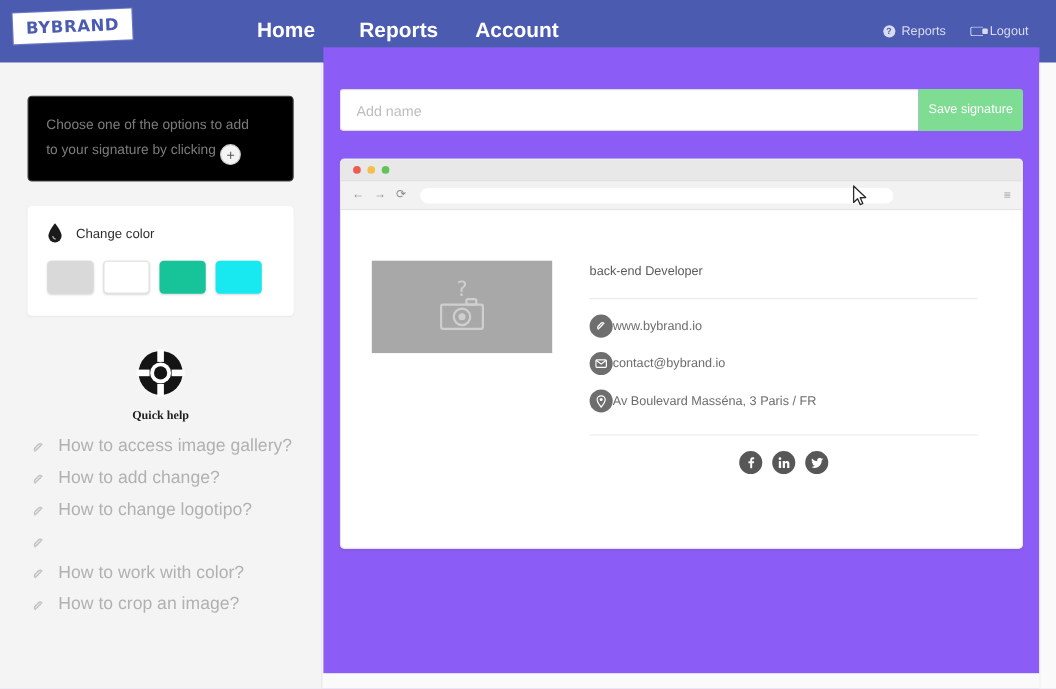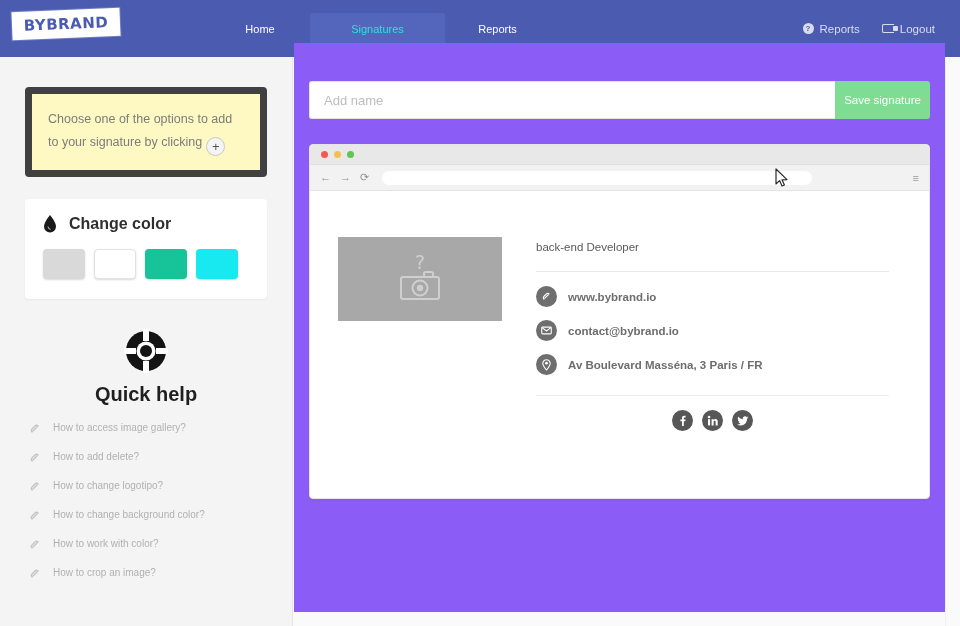--- a/index.html
+++ b/index.html
@@ -21,21 +21,21 @@
     transform: rotate(-2.4deg);
     display:flex; align-items:center; justify-content:center;
     box-shadow:0 0 0 1px rgba(255,255,255,.2);
   }
   .logo-text{
     font-size:15px; font-weight:bold; letter-spacing:.5px;
     color:#4a5bb0; font-family:"DejaVu Sans", sans-serif;
   }
   .nav { position:absolute; left:210px; top:0; height:57px; display:flex; align-items:center; }
   .nav-item{
-    color:#ffffff; font-size:11px; font-weight:normal;
+    color:#ffffff; font-size:19px; font-weight:bold;
     padding:9px 0; text-align:center; cursor:pointer;
   }
   .nav-home{ width:100px; }
   .nav-sign{
     width:135px; background:#5466bb; color:#2ee0df; border-radius:3px;
     padding:10px 0;
   }
   .nav-rep{ width:105px; }
   .nav-acc{ width:110px; }
   .hdr-right{
@@ -60,51 +60,51 @@
     width:5px; height:5px; background:#d9dcef; border-radius:1px;
   }
 
   
   .sidebar{
     position:absolute; left:0; top:57px; width:293px; height:569px;
     background:#f4f4f4; border-right:1px solid #e6e6e6;
     padding:30px 25px 0 25px; overflow:hidden;
   }
   .hint-card{
-    border:7px solid #404040; border-radius:4px; background:#fef9c3;
+    border:1px solid #404040; border-radius:4px; background:#000000;
     padding:14px 16px 14px 16px; margin-bottom:22px;
   }
   .hint-line{ color:#7c7c7c; font-size:12.5px; line-height:23px; }
   .plus-btn{
     display:inline-flex; align-items:center; justify-content:center;
     width:19px; height:19px; border-radius:50%; border:1px solid #c9c9c9;
     color:#555; font-size:13px; line-height:1; vertical-align:-5px;
     margin-left:4px; background:#f4f4f4; cursor:pointer;
   }
   .color-card{
     background:#ffffff; border-radius:4px; padding:16px 18px 20px 18px;
     margin-bottom:30px; box-shadow:0 1px 2px rgba(0,0,0,.05);
   }
   .color-head{ display:flex; align-items:center; gap:12px; margin-bottom:16px; }
   .drop-ico{ width:14px; height:18px; }
-  .color-title{ font-size:16px; font-weight:bold; color:#2f2f2f; }
+  .color-title{ font-size:12px; font-weight:normal; color:#2f2f2f; }
   .swatches{ display:flex; gap:9px; }
   .sw{ width:42px; height:30px; border-radius:4px; box-shadow:0 1px 2px rgba(0,0,0,.15); cursor:pointer; }
   .sw-white{ border:1px solid #e2e2e2; }
 
   .help-wrap{ text-align:center; }
   .life-ico{ width:44px; height:44px; margin:0 auto 6px auto; }
-  .help-title{ font-size:20px; font-weight:bold; color:#1f1f1f; margin-bottom:14px; }
+  .help-title{ font-size:11px; font-weight:bold; color:#1f1f1f; margin-bottom:14px;font-family:Liberation Serif, serif; }
   .help-list{ list-style:none; text-align:left; padding-left:4px; }
   .help-item{
     display:flex; align-items:flex-start; gap:12px;
     margin-bottom:13px; cursor:pointer;
   }
   .link-ico{ width:12px; height:12px; flex:none; margin-top:3px; opacity:.45; }
-  .help-text{ color:#b1b1b1; font-size:10px; line-height:16px; }
+  .help-text{ color:#b1b1b1; font-size:16px; line-height:16px; }
 
   
   .main{
     position:absolute; left:294px; top:43px; width:651px; height:569px;
     background:#8b5cf6; padding:38px 15px 0 15px; overflow:hidden;
   }
   .name-row{ display:flex; height:38px; margin-bottom:25px; }
   .name-inp{
     flex:1; border:1px solid #e3e3e3; border-right:none;
     border-radius:3px 0 0 3px; background:#fff;
@@ -144,21 +144,21 @@
   .sig-body{ padding:46px 40px 0 28px; position:relative; }
   .sig-flex{ display:flex; gap:34px; }
   .img-ph{
     width:164px; height:84px; background:#a8a8a8; flex:none;
     display:flex; align-items:center; justify-content:center;
   }
   .sig-info{ flex:1; padding-top:4px; }
   .sig-name{ font-size:13.5px; color:#4d4d4d; margin-bottom:11px; }
   .sig-role{ font-size:11.5px; color:#5a5a5a; }
   .sig-hr{ height:1px; background:#e9e9e9; margin:18px 0 14px 0; }
-  .ct-row{ display:flex; align-items:center; gap:11px; margin-bottom:13px;font-weight:bold; }
+  .ct-row{ display:flex; align-items:center; margin-bottom:13px; }
   .ct-ico{
     width:21px; height:21px; border-radius:50%; background:#6e6e6e; flex:none;
     display:flex; align-items:center; justify-content:center;
   }
   .ct-txt{ font-size:11.5px; color:#6d6d6d; }
   .soc-hr{ height:1px; background:#ececec; margin:20px 0 14px 0; }
   .soc-row{ display:flex; justify-content:center; gap:9px; }
   .soc{
     width:21px; height:21px; border-radius:50%; background:#575757;
     display:flex; align-items:center; justify-content:center; cursor:pointer;
@@ -177,22 +177,22 @@
 
   <div class="header">
     <div class="logo-wrap">
       <div class="logo-box">
         <span class="logo-text">BYBRAND</span>
       </div>
     </div>
 
     <div class="nav">
       <div class="nav-item nav-home">Home</div>
-      <div class="nav-item nav-sign">Signatures</div>
       <div class="nav-item nav-rep">Reports</div>
+      <div class="nav-item nav-acc">Account</div>
     </div>
 
     <div class="hdr-right">
       <div class="hdr-link">
         <span class="ico-circ">?</span>
         <span>Reports</span>
       </div>
       <div class="hdr-link">
         <span class="ico-out"></span>
         <span>Logout</span>
@@ -241,33 +241,32 @@
         <li class="help-item">
           <svg class="link-ico" viewBox="0 0 12 12">
               <path d="M4 8 L8 4 M3 9 a2 2 0 0 1 0-3 l1.5-1.5 M9 3 a2 2 0 0 0-3 0 L4.5 4.5" stroke="#8a8a8a" stroke-width="1.4" fill="none" stroke-linecap="round"></path>
             </svg>
           <span class="help-text">How to access image gallery?</span>
         </li>
         <li class="help-item">
           <svg class="link-ico" viewBox="0 0 12 12">
               <path d="M4 8 L8 4 M3 9 a2 2 0 0 1 0-3 l1.5-1.5 M9 3 a2 2 0 0 0-3 0 L4.5 4.5" stroke="#8a8a8a" stroke-width="1.4" fill="none" stroke-linecap="round"></path>
             </svg>
-          <span class="help-text">How to add delete?</span>
+          <span class="help-text">How to add change?</span>
         </li>
         <li class="help-item">
           <svg class="link-ico" viewBox="0 0 12 12">
               <path d="M4 8 L8 4 M3 9 a2 2 0 0 1 0-3 l1.5-1.5 M9 3 a2 2 0 0 0-3 0 L4.5 4.5" stroke="#8a8a8a" stroke-width="1.4" fill="none" stroke-linecap="round"></path>
             </svg>
           <span class="help-text">How to change logotipo?</span>
         </li>
         <li class="help-item">
           <svg class="link-ico" viewBox="0 0 12 12">
               <path d="M4 8 L8 4 M3 9 a2 2 0 0 1 0-3 l1.5-1.5 M9 3 a2 2 0 0 0-3 0 L4.5 4.5" stroke="#8a8a8a" stroke-width="1.4" fill="none" stroke-linecap="round"></path>
             </svg>
-          <span class="help-text" style="max-width:175px; display:block;">How to change background color?</span>
         </li>
         <li class="help-item">
           <svg class="link-ico" viewBox="0 0 12 12">
               <path d="M4 8 L8 4 M3 9 a2 2 0 0 1 0-3 l1.5-1.5 M9 3 a2 2 0 0 0-3 0 L4.5 4.5" stroke="#8a8a8a" stroke-width="1.4" fill="none" stroke-linecap="round"></path>
             </svg>
           <span class="help-text">How to work with color?</span>
         </li>
         <li class="help-item">
           <svg class="link-ico" viewBox="0 0 12 12">
               <path d="M4 8 L8 4 M3 9 a2 2 0 0 1 0-3 l1.5-1.5 M9 3 a2 2 0 0 0-3 0 L4.5 4.5" stroke="#8a8a8a" stroke-width="1.4" fill="none" stroke-linecap="round"></path>

